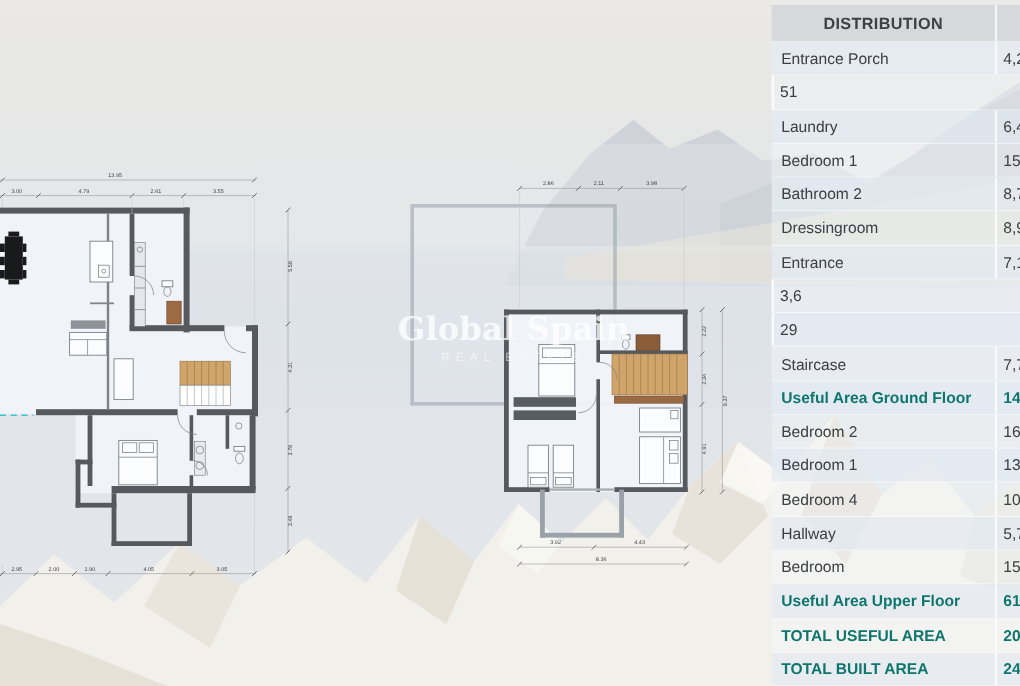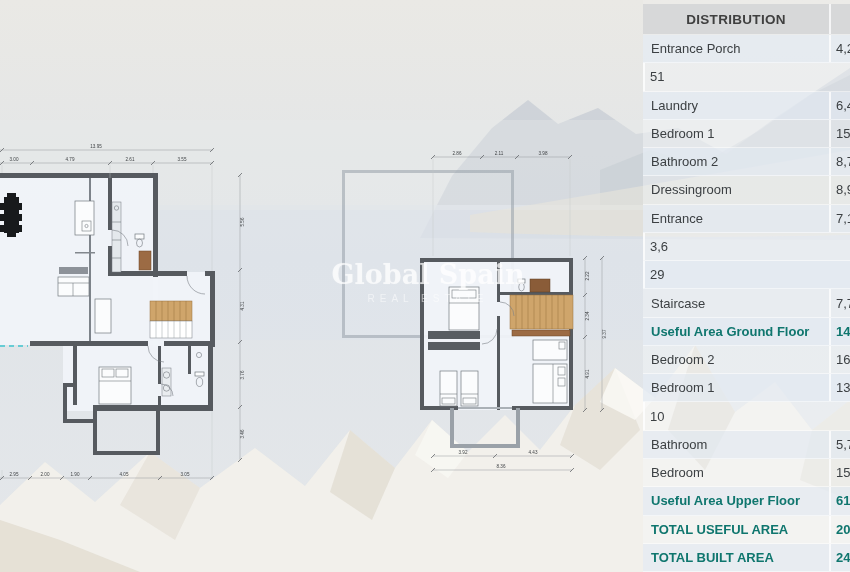--- a/index.html
+++ b/index.html
@@ -331,24 +331,25 @@
       </div>
     <div class="prow data-row even">
         <div class="lbl">Bedroom 2</div>
         <div class="val">16</div>
       </div>
     <div class="prow data-row odd">
         <div class="lbl">Bedroom 1</div>
         <div class="val">13</div>
       </div>
     <div class="prow data-row even">
+        <div class="lbl">Bedroom 4</div>
         <div class="val">10</div>
       </div>
     <div class="prow data-row odd">
-        <div class="lbl">Bathroom</div>
+        <div class="lbl">Hallway</div>
         <div class="val">5,7</div>
       </div>
     <div class="prow data-row even">
         <div class="lbl">Bedroom</div>
         <div class="val">15</div>
       </div>
     <div class="prow data-row odd bold">
         <div class="lbl">Useful Area Upper Floor</div>
         <div class="val">61</div>
       </div>

